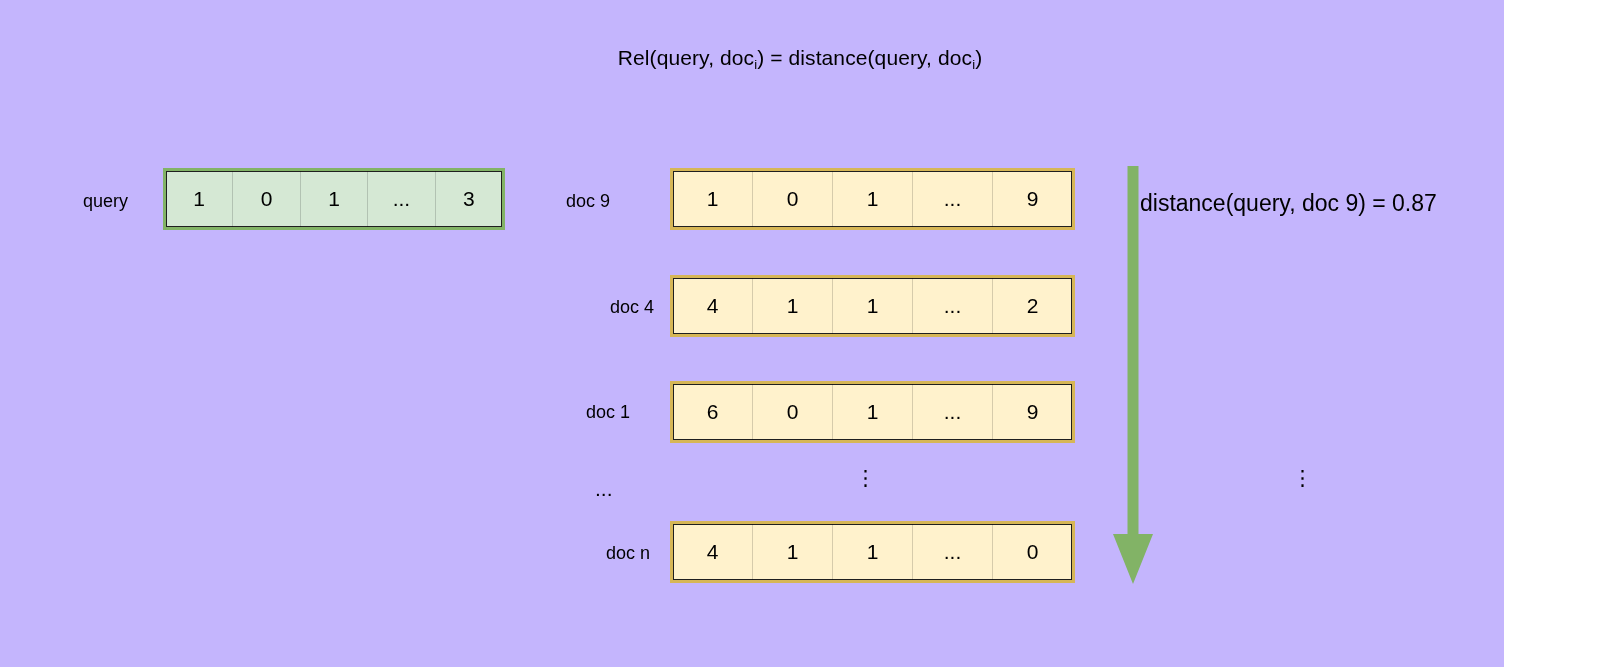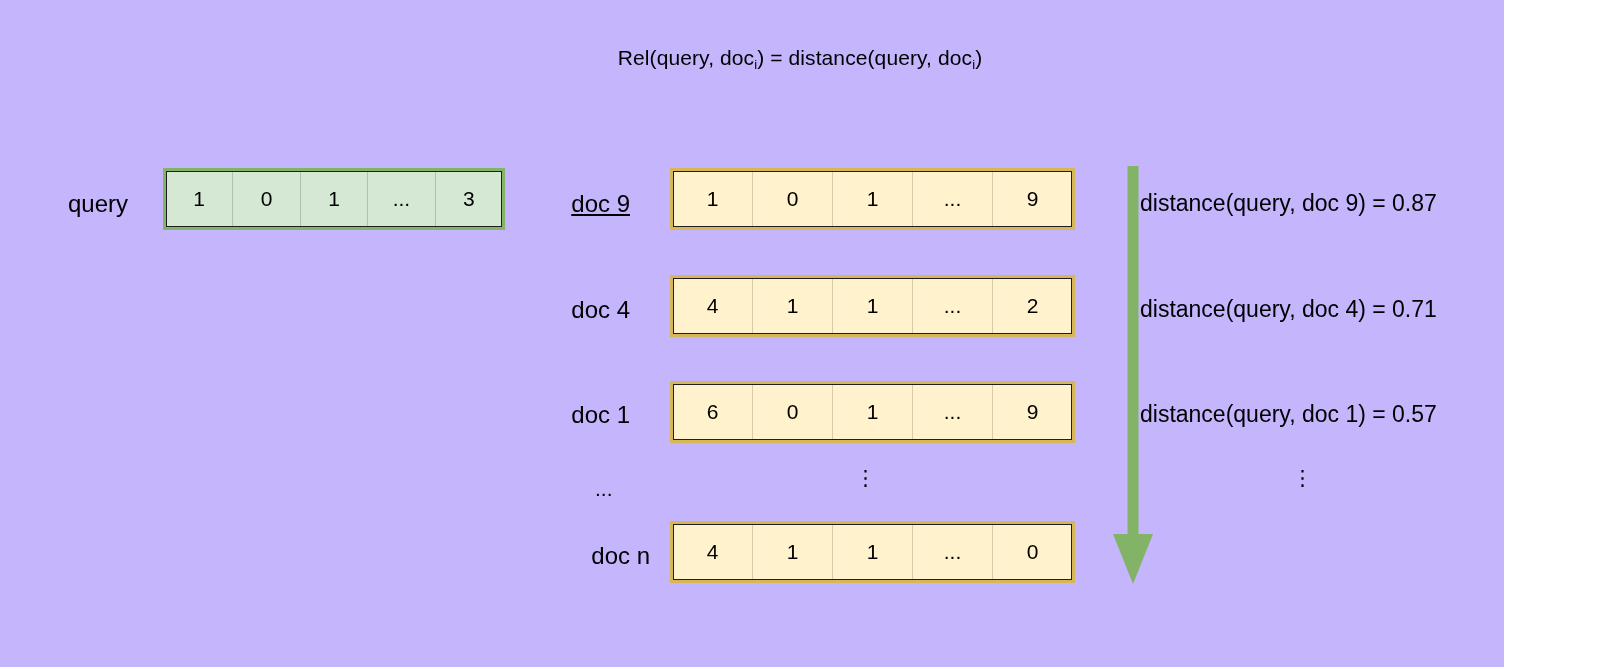--- a/index.html
+++ b/index.html
@@ -33,21 +33,21 @@
   .formula sub {
     font-size: 13px;
     vertical-align: baseline;
     position: relative;
     top: 4px;
   }
 
   
   .row-label {
     position: absolute;
-    font-size: 24px;
+    font-size: 18px;
     text-align: right;
     white-space: nowrap;
     line-height: 1;
   }
 
   
   .vec {
     position: absolute;
     display: flex;
     box-sizing: border-box;
@@ -120,49 +120,47 @@
   <div class="row-label" style="left:28px; top:192px; width:100px;">query</div>
 
   <div class="vec green" style="left:163px; top:168px; width:342px;">
     <div class="cell">1</div>
     <div class="cell">0</div>
     <div class="cell">1</div>
     <div class="cell">...</div>
     <div class="cell">3</div>
   </div>
 
-  <div class="row-label" style="left:500px; top:192px; width:130px;text-decoration:underline;">doc 9</div>
+  <div class="row-label" style="left:480px; top:192px; width:130px;">doc 9</div>
   <div class="vec cream" style="left:670px; top:168px; width:405px;">
     <div class="cell">1</div>
     <div class="cell">0</div>
     <div class="cell">1</div>
     <div class="cell">...</div>
     <div class="cell">9</div>
   </div>
   <div class="dist-text" style="left:1140px; top:192px;">distance(query, doc 9) = 0.87</div>
 
-  <div class="row-label" style="left:500px; top:298px; width:130px;">doc 4</div>
+  <div class="row-label" style="left:524px; top:298px; width:130px;">doc 4</div>
   <div class="vec cream" style="left:670px; top:275px; width:405px;">
     <div class="cell">4</div>
     <div class="cell">1</div>
     <div class="cell">1</div>
     <div class="cell">...</div>
     <div class="cell">2</div>
   </div>
-  <div class="dist-text" style="left:1140px; top:298px;">distance(query, doc 4) = 0.71</div>
 
   <div class="row-label" style="left:500px; top:403px; width:130px;">doc 1</div>
   <div class="vec cream" style="left:670px; top:381px; width:405px;">
     <div class="cell">6</div>
     <div class="cell">0</div>
     <div class="cell">1</div>
     <div class="cell">...</div>
     <div class="cell">9</div>
   </div>
-  <div class="dist-text" style="left:1140px; top:403px;">distance(query, doc 1) = 0.57</div>
 
   <div class="ellipsis-h" style="left:595px; top:478px;">...</div>
   <div class="ellipsis-v" style="left:855px; top:467px;">⋮</div>
   <div class="ellipsis-v" style="left:1292px; top:467px;">⋮</div>
 
   <div class="row-label" style="left:520px; top:544px; width:130px;">doc n</div>
   <div class="vec cream" style="left:670px; top:521px; width:405px;">
     <div class="cell">4</div>
     <div class="cell">1</div>
     <div class="cell">1</div>

